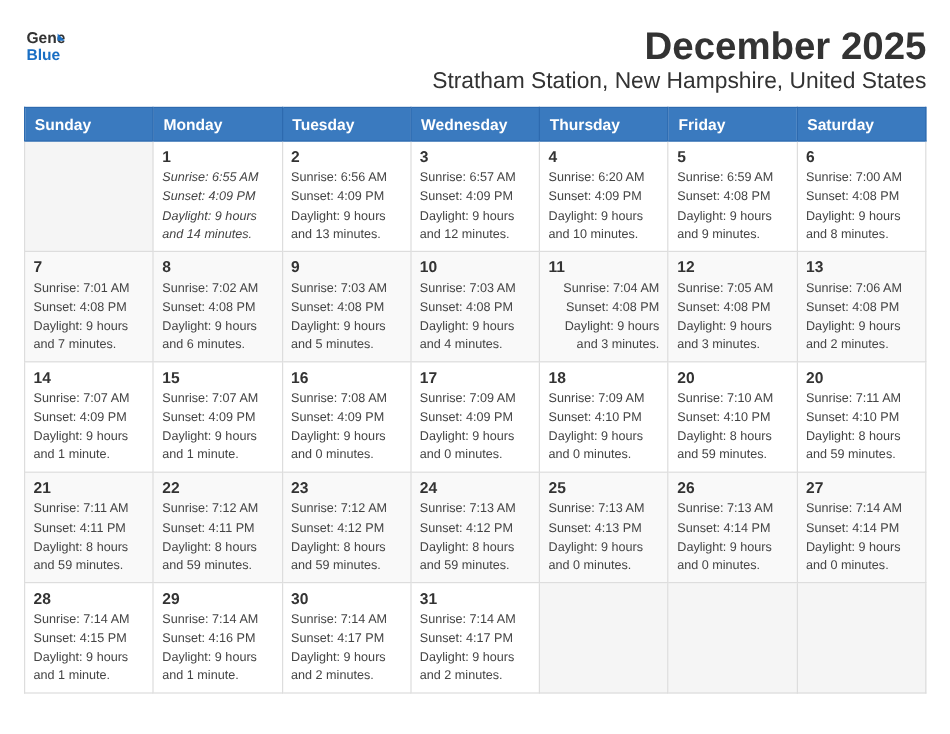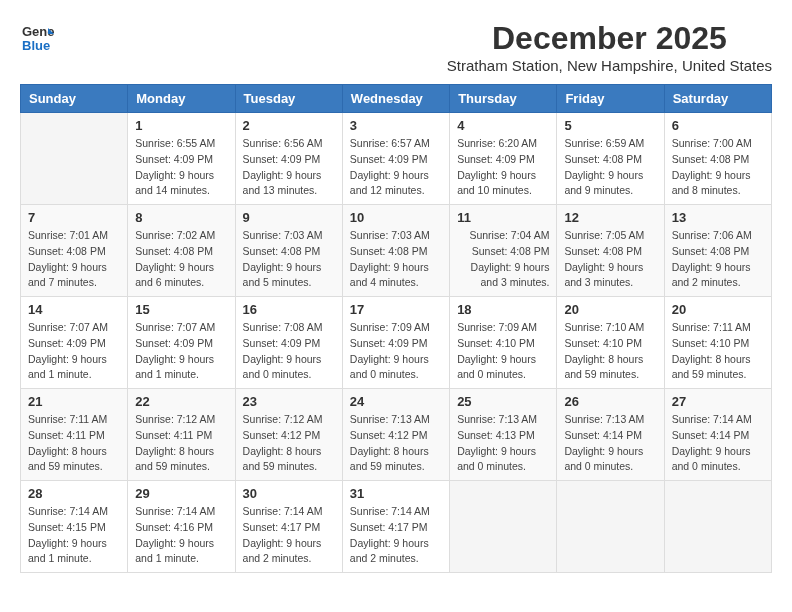--- a/index.html
+++ b/index.html
@@ -15,30 +15,30 @@
       justify-content: space-between;
       align-items: flex-start;
       margin-bottom: 10px;
     }
     .logo {
       display: flex;
       align-items: center;
       gap: 4px;
     }
     .title-section {
-      text-align: center;
+      text-align: right;
       margin-left: 16px;
     }
     .month-title {
       font-size: 32px;
       font-weight: bold;
       color: #333;
     }
     .location-title {
-      font-size: 15px;
+      font-size: 19px;
       color: #333;
     }
     .calendar-table {
       width: 100%;
       border-collapse: collapse;
       border: 1px solid #ccc;
     }
     .calendar-table th {
       background-color: #3a7abf;
       color: white;
@@ -102,21 +102,21 @@
         <th>Thursday</th>
         <th>Friday</th>
         <th>Saturday</th>
       </tr>
   </thead>
   <tbody id="calendar-body">
   <tr>
         <td class="empty-cell"></td>
         <td>
           <span class="day-number">1</span>
-          <div class="day-info" style="white-space: pre-line;">Sunrise: 6:55 AM
+          <div class="day-info" style="white-space: pre-line; font-style: italic;">Sunrise: 6:55 AM
 Sunset: 4:09 PM
 Daylight: 9 hours
 and 14 minutes.</div>
         </td>
         <td>
           <span class="day-number">2</span>
           <div class="day-info" style="white-space: pre-line;">Sunrise: 6:56 AM
 Sunset: 4:09 PM
 Daylight: 9 hours
 and 13 minutes.</div>

